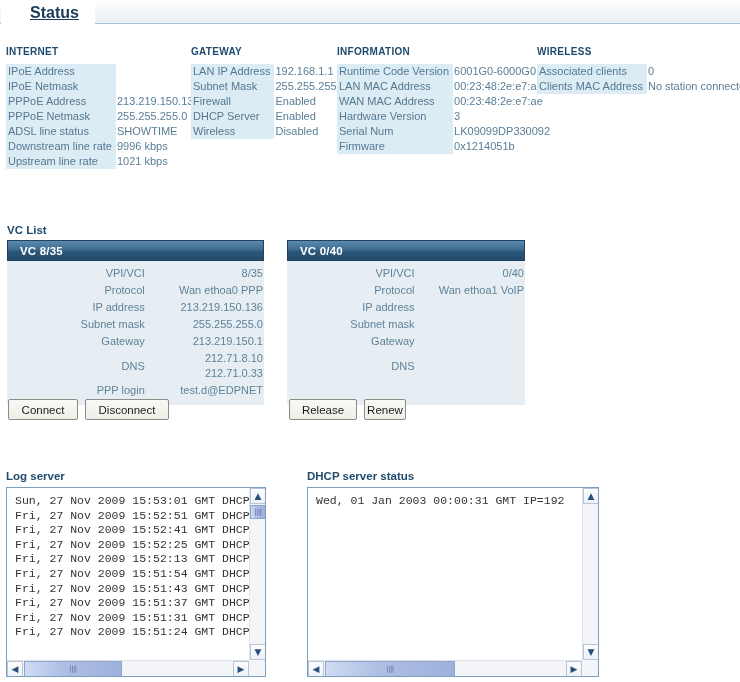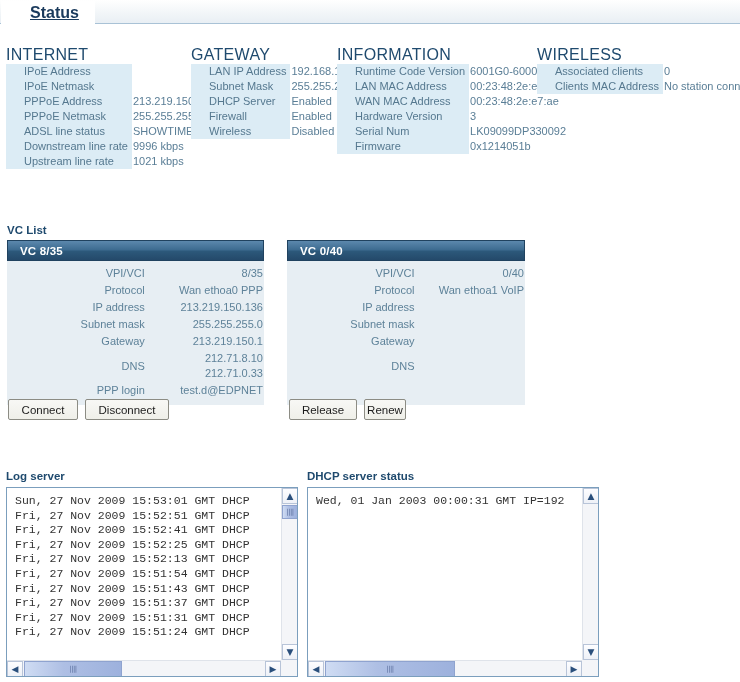--- a/index.html
+++ b/index.html
@@ -46,41 +46,41 @@
     left: 0; top: 46px;
     width: 740px;
   }
   .info-col { position: absolute; top: 0; }
   .col-internet    { left: 6px;   width: 185px; }
   .col-gateway     { left: 191px; width: 145px; }
   .col-information { left: 337px; width: 198px; }
   .col-wireless    { left: 537px; width: 203px; }
 
   .col-title {
-    font-size: 16px;
-    font-weight: normal;
+    font-size: 10px;
+    font-weight: bold;
     color: #1f4a6e;
     letter-spacing: 0.3px;
     padding-bottom: 3px;
     height: 18px;
   }
   .kv-table { border-collapse: collapse; width: 100%; }
   .kv-table td {
     font-size: 11px;
     color: #4b6b83;
     padding: 0 2px 0 0;
     height: 15px;
     line-height: 15px;
     vertical-align: top;
     white-space: nowrap;
   }
   .kv-table td.k {
     background: #dcecf5;
     color: #55788f;
-    padding-left: 18px;
+    padding-left: 2px;
     padding-right: 4px;
     margin-left: 47px;
   }
   .kv-table td.v {
     color: #5a7e96;
     padding-left: 1px;
   }
 
   
   .vclist-region { position: absolute; left: 0; top: 224px; width: 740px; }
@@ -137,21 +137,21 @@
     padding: 0;
   }
   .btn-connect    { left: 8px;   width: 70px; }
   .btn-disconnect { left = 0; left: 85px;  width: 84px; }
   .btn-release    { left: 289px; width: 68px; }
   .btn-renew      { left = 0; left: 364px; width: 42px; }
 
   
   .log-region { position: absolute; left: 0; top: 470px; width: 740px; }
   .log-panel { position: absolute; top: 0; }
-  .log-panel-1 { left: 6px;   width: 292px; }
+  .log-panel-1 { left: 6px;   width: 260px; }
   .log-panel-2 { left: 307px; width: 292px; }
 
   .log-title {
     font-size: 11.5px;
     font-weight: bold;
     color: #1f4a6e;
     height: 17px;
   }
   .textbox {
     position: relative;
@@ -270,25 +270,25 @@
       <tbody id="gateway-rows">
           <tr>
             <td class="k">LAN IP Address</td>
             <td class="v">192.168.1.1</td>
           </tr>
           <tr>
             <td class="k">Subnet Mask</td>
             <td class="v">255.255.255.0</td>
           </tr>
           <tr>
+            <td class="k">Firewall</td>
+            <td class="v">Enabled</td>
+          </tr>
+          <tr>
             <td class="k">DHCP Server</td>
-            <td class="v">Enabled</td>
-          </tr>
-          <tr>
-            <td class="k">Firewall</td>
             <td class="v">Enabled</td>
           </tr>
           <tr>
             <td class="k">Wireless</td>
             <td class="v">Disabled</td>
           </tr>
         </tbody>
     </table>
   </div>
 

